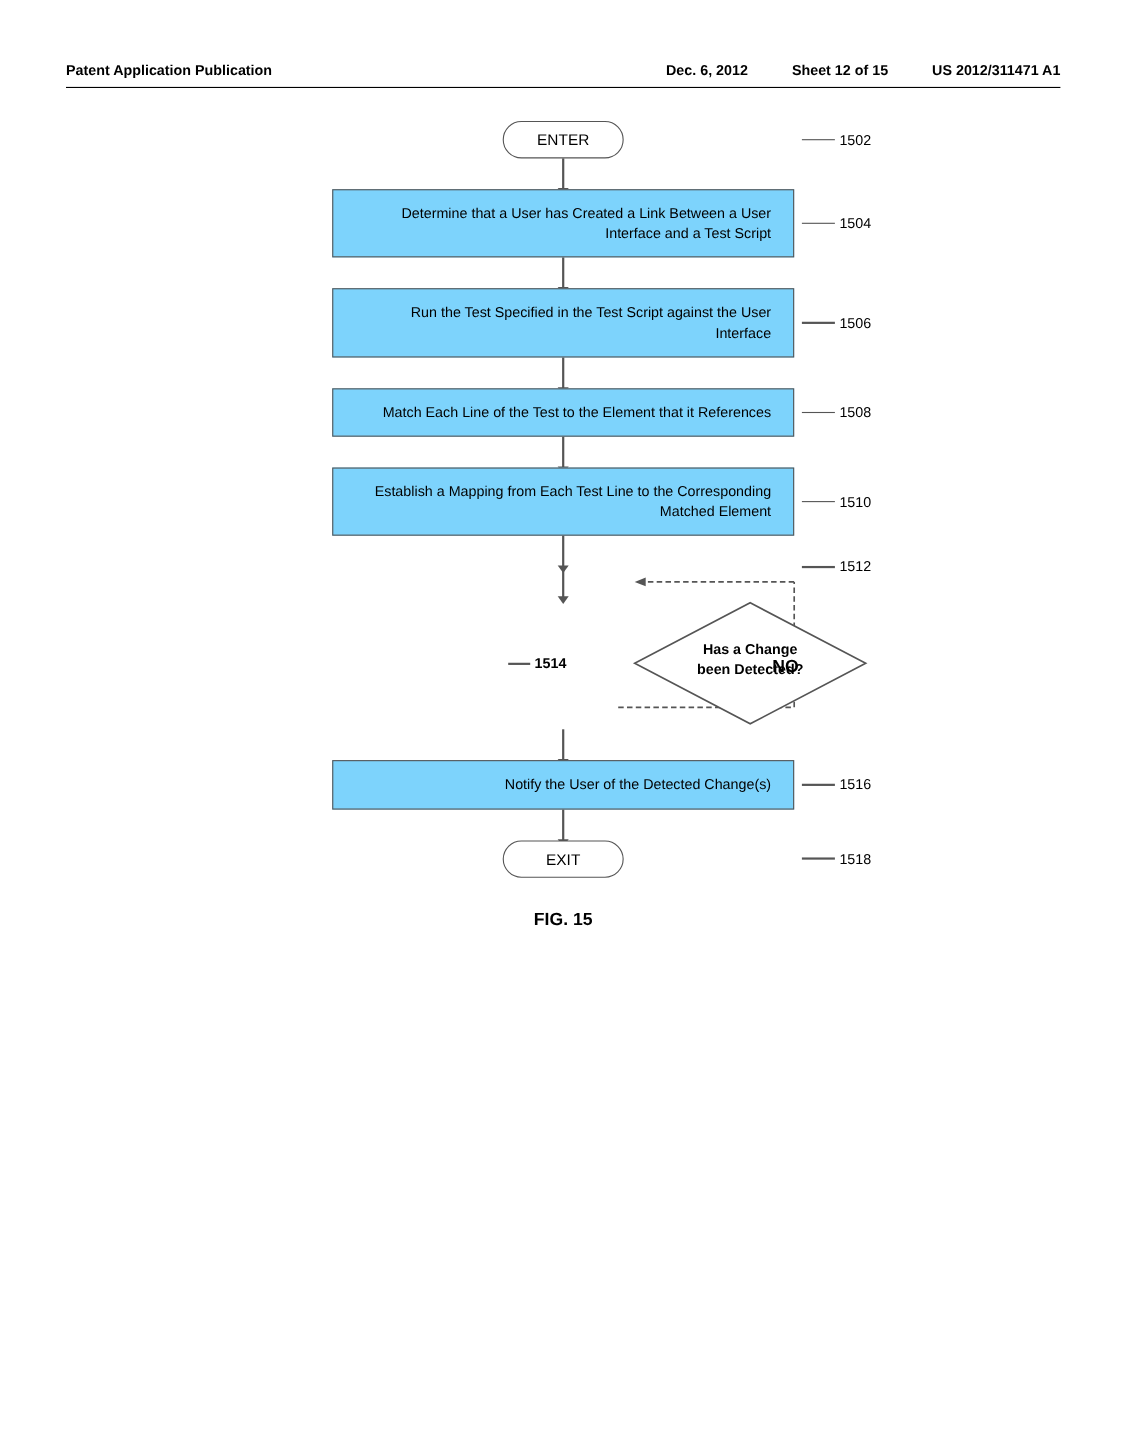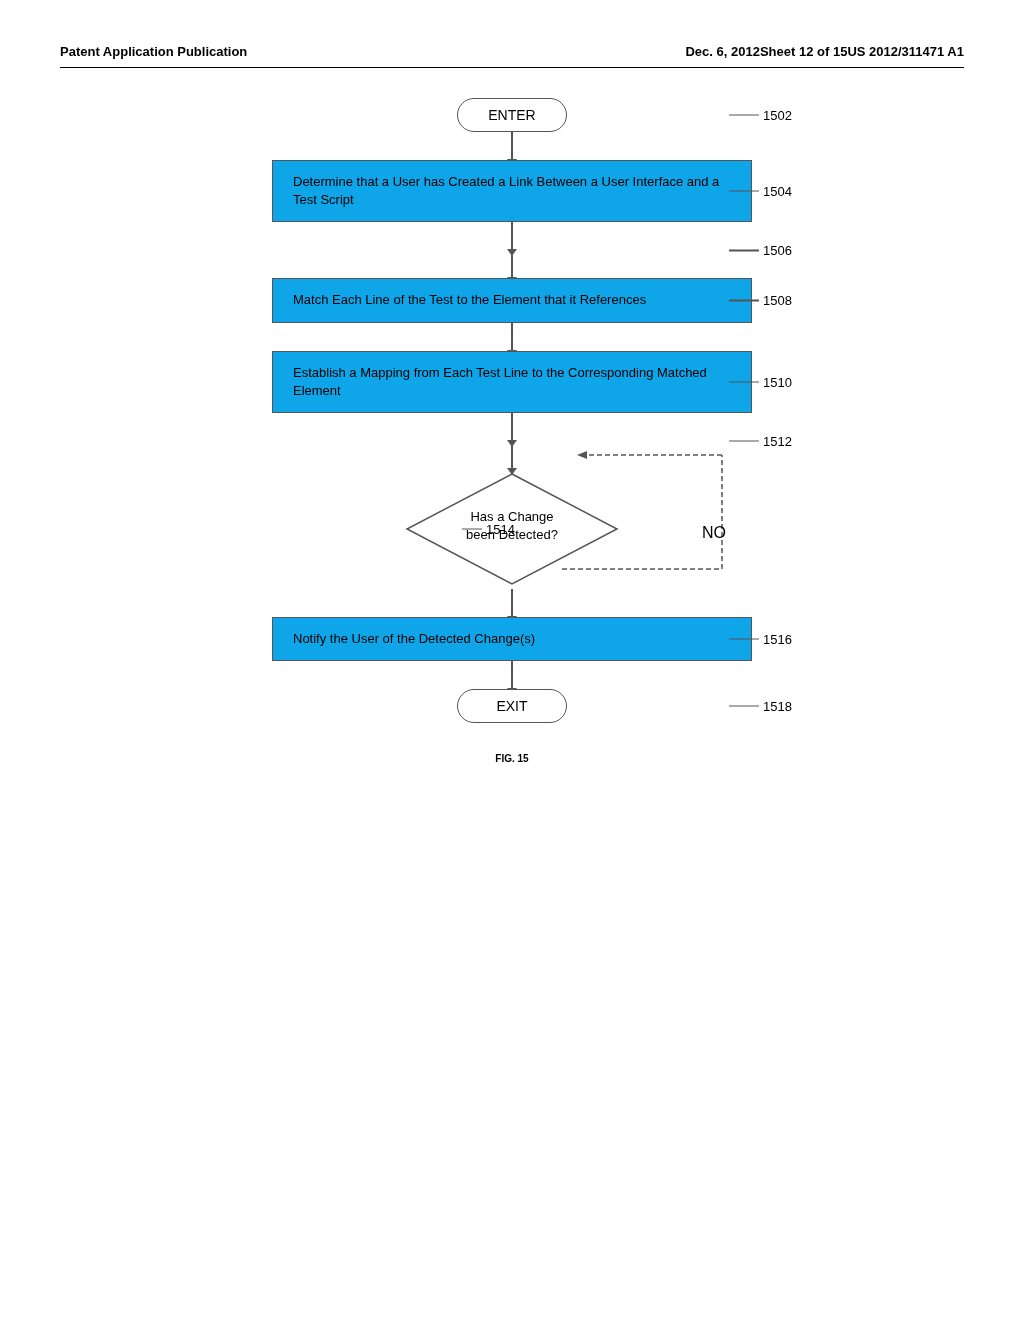--- a/index.html
+++ b/index.html
@@ -10,38 +10,39 @@
       font-family: Arial, sans-serif;
       font-size: 13px;
       color: #000;
       overflow: hidden;
     }
 
     .page {
       width: 1024px;
       height: 1320px;
       position: relative;
-      padding: 44px 60px;
+      padding: 56px 60px;
     }
 
     
     .header {
       display: flex;
       justify-content: space-between;
       align-items: center;
       border-bottom: 1px solid #000;
       padding-bottom: 8px;
       margin-bottom: 30px;
     }
     .header-left {
       font-size: 13px;
       font-weight: bold;
     }
     .header-right {
       display: flex;
+      gap: 40px;
       font-size: 13px;
     }
     .header-right span {
       font-weight: bold;
     }
 
     
     .flowchart {
       display: flex;
       flex-direction: column;
@@ -78,24 +79,24 @@
       font-weight: normal;
       text-align: center;
       position: relative;
       min-width: 110px;
     }
 
     
     .process-box {
       border: 1.5px solid #555;
       padding: 12px 20px;
-      background: #0ea5e9;
-      font-size: 13px;
-      text-align: left;
-      width: 480px;
+      background: #7dd3fc;
+      font-size: 13px;
+      text-align: right;
+      width: 420px;
       position: relative;
       line-height: 1.4;
     }
 
     
     .node-row {
       display: flex;
       align-items: center;
       position: relative;
       width: 560px;
@@ -116,21 +117,21 @@
       display: inline-block;
       width: 30px;
       height: 1.5px;
       background: #555;
       margin-right: 4px;
     }
 
     
     .figure-caption {
       text-align: center;
-      font-size: 10px;
+      font-size: 16px;
       font-weight: bold;
       margin-top: 20px;
     }
 
     
     .yes-label {
       font-size: 13px;
       text-align: center;
       margin: 2px 0;
     }
@@ -167,20 +168,23 @@
         <span>Determine that a User has Created a Link Between a User Interface and a Test Script</span>
       </div>
       <div class="node-ref">
         <span>1504</span>
       </div>
     </div>
 
     <div class="arrow-down"></div>
 
     <div class="node-row">
+      <div class="process-box">
+        <span>Run the Test Specified in the Test Script against the User Interface</span>
+      </div>
       <div class="node-ref">
         <span>1506</span>
       </div>
     </div>
 
     <div class="arrow-down"></div>
 
     <div class="node-row">
       <div class="process-box">
         <span>Match Each Line of the Test to the Element that it References</span>
@@ -214,21 +218,21 @@
       </svg>
 
       <div class="node-row">
         <div class="node-ref">
           <span>1512</span>
         </div>
       </div>
 
       <div class="arrow-down" style="height:28px;"></div>
 
-      <div style="position:relative; width:560px; display:flex; justify-content:center;">
+      <div style="position:relative; width:560px; display:flex; justify-content:flex-end;font-weight:bold;">
 
         <svg width="220" height="120" style="overflow:visible;">
           <polygon points="110,5 215,60 110,115 5,60" fill="white" stroke="#555" stroke-width="1.5"></polygon>
           <text x="110" y="52" text-anchor="middle" font-size="13" font-family="Arial">Has a Change</text>
           <text x="110" y="70" text-anchor="middle" font-size="13" font-family="Arial">been Detected?</text>
         </svg>
 
         <div style="position:absolute; left:230px; top:50%; transform:translateY(-50%); display:flex; align-items:center; font-size:13px; white-space:nowrap;">
           <div style="width:20px; height:1.5px; background:#555; margin-right:4px;"></div>
           <span>1514</span>

